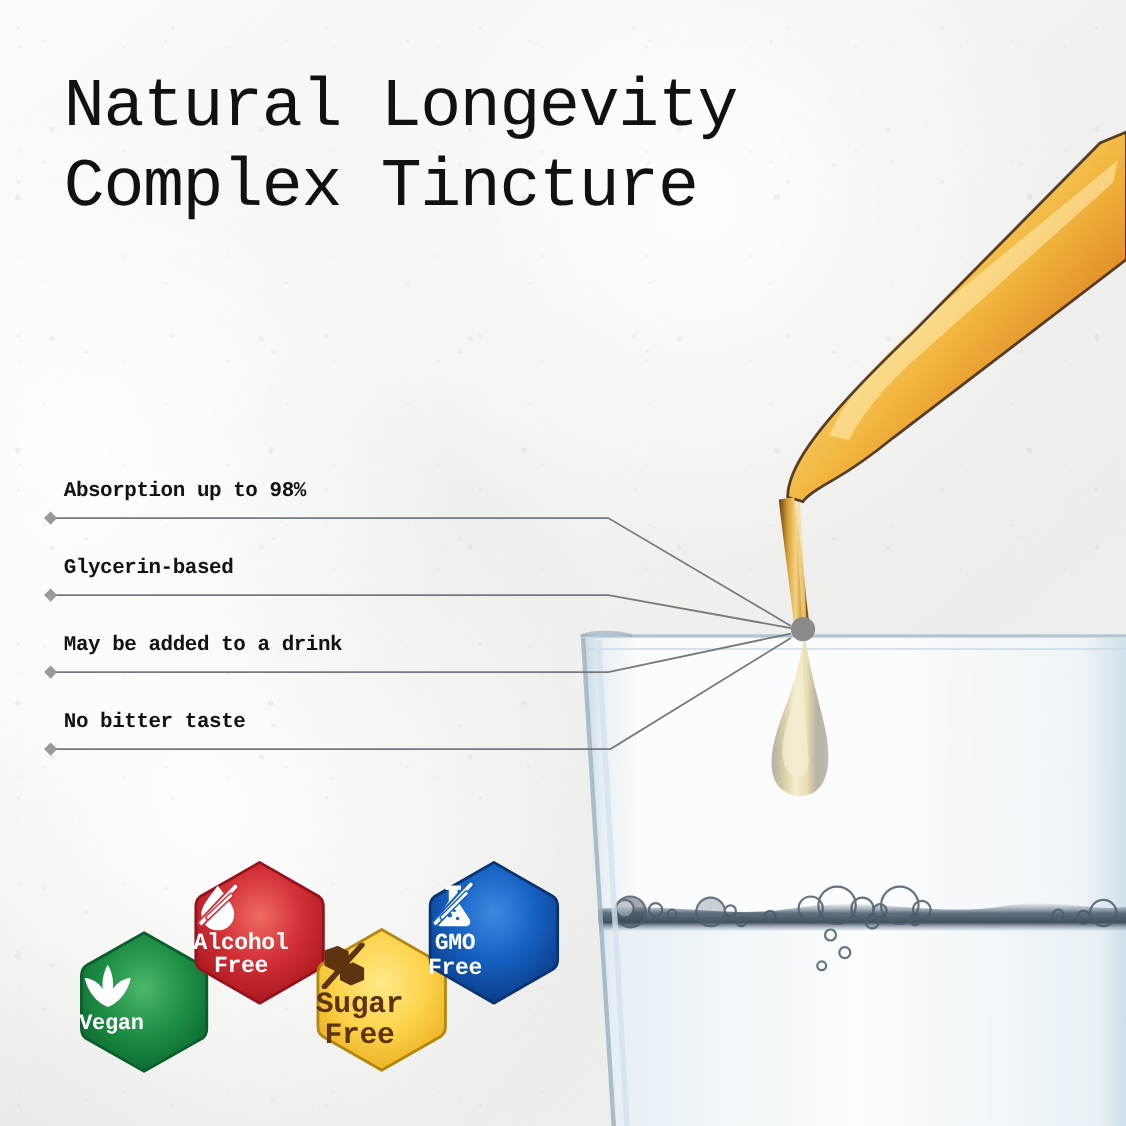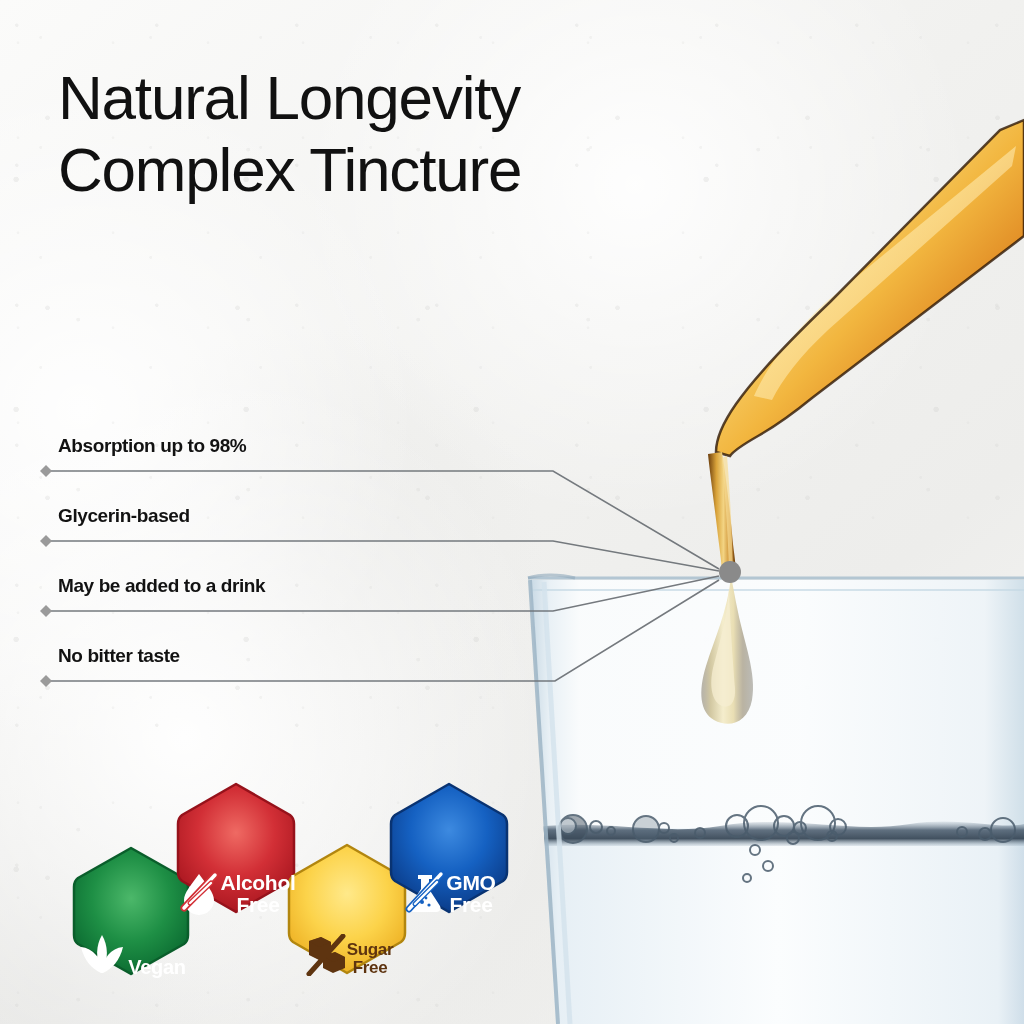--- a/index.html
+++ b/index.html
@@ -5,21 +5,21 @@
   html, body {
     margin: 0;
     padding: 0;
     background: #ffffff;
   }
   #stage {
     position: relative;
     width: 1024px;
     height: 1024px;
     overflow: hidden;
-    font-family: Liberation Sans, sans-serif;
+    font-family: Liberation Mono, monospace;
     background: #d946ef;
   }
 
   
   .bg-base {
     position: absolute;
     inset: 0;
     background:
       radial-gradient(circle at 18% 72%, rgba(255,255,255,0.95) 0%, rgba(255,255,255,0) 34%),
       radial-gradient(circle at 42% 88%, rgba(236,236,234,0.9) 0%, rgba(255,255,255,0) 30%),
@@ -82,22 +82,22 @@
     letter-spacing: -0.4px;
     white-space: nowrap;
   }
 
   
   .badge {
     position: absolute;
     width: 118px;
     height: 132px;
     display: flex;
-    flex-direction: row;
-    align-items: flex-end;
+    flex-direction: column;
+    align-items: flex-start;
     justify-content: center;
   }
   .hexwrap { position: absolute; inset: 0; }
   .badge-text {
     position: relative;
     z-index: 3;
     text-align: center;
     line-height: 1.02;
     font-weight: 700;
     letter-spacing: -0.3px;
@@ -323,21 +323,21 @@
       <g fill="#5e3410">
         <path d="M8 7 L20 3 L30 8 L30 21 L18 26 L8 21 Z"></path>
         <path d="M20 3 L30 8 L18 13 L8 7 Z" opacity="0.72"></path>
       </g>
       <g fill="#5e3410">
         <path d="M22 22 L34 18 L44 23 L44 34 L32 39 L22 34 Z"></path>
         <path d="M34 18 L44 23 L32 28 L22 22 Z" opacity="0.72"></path>
       </g>
       <path d="M42 2 L8 40" stroke="#5e3410" stroke-width="5" stroke-linecap="round"></path>
     </svg>
-    <div class="badge-text" style="font-size:17px; color:#5e3410; margin-top:2px">
+    <div class="badge-text" style="font-size:27px; color:#5e3410; margin-top:2px">
       <div>Sugar</div>
       <div>Free</div>
     </div>
   </div>
 
   <div class="badge" style="left:389px; top:781px; width:120px; height:134px;">
     <svg class="hexwrap" viewBox="0 0 120 134">
       <defs>
         <radialGradient id="gGmo" cx="50%" cy="36%" r="66%">
           <stop offset="0%" stop-color="#3d8ae0"></stop>

